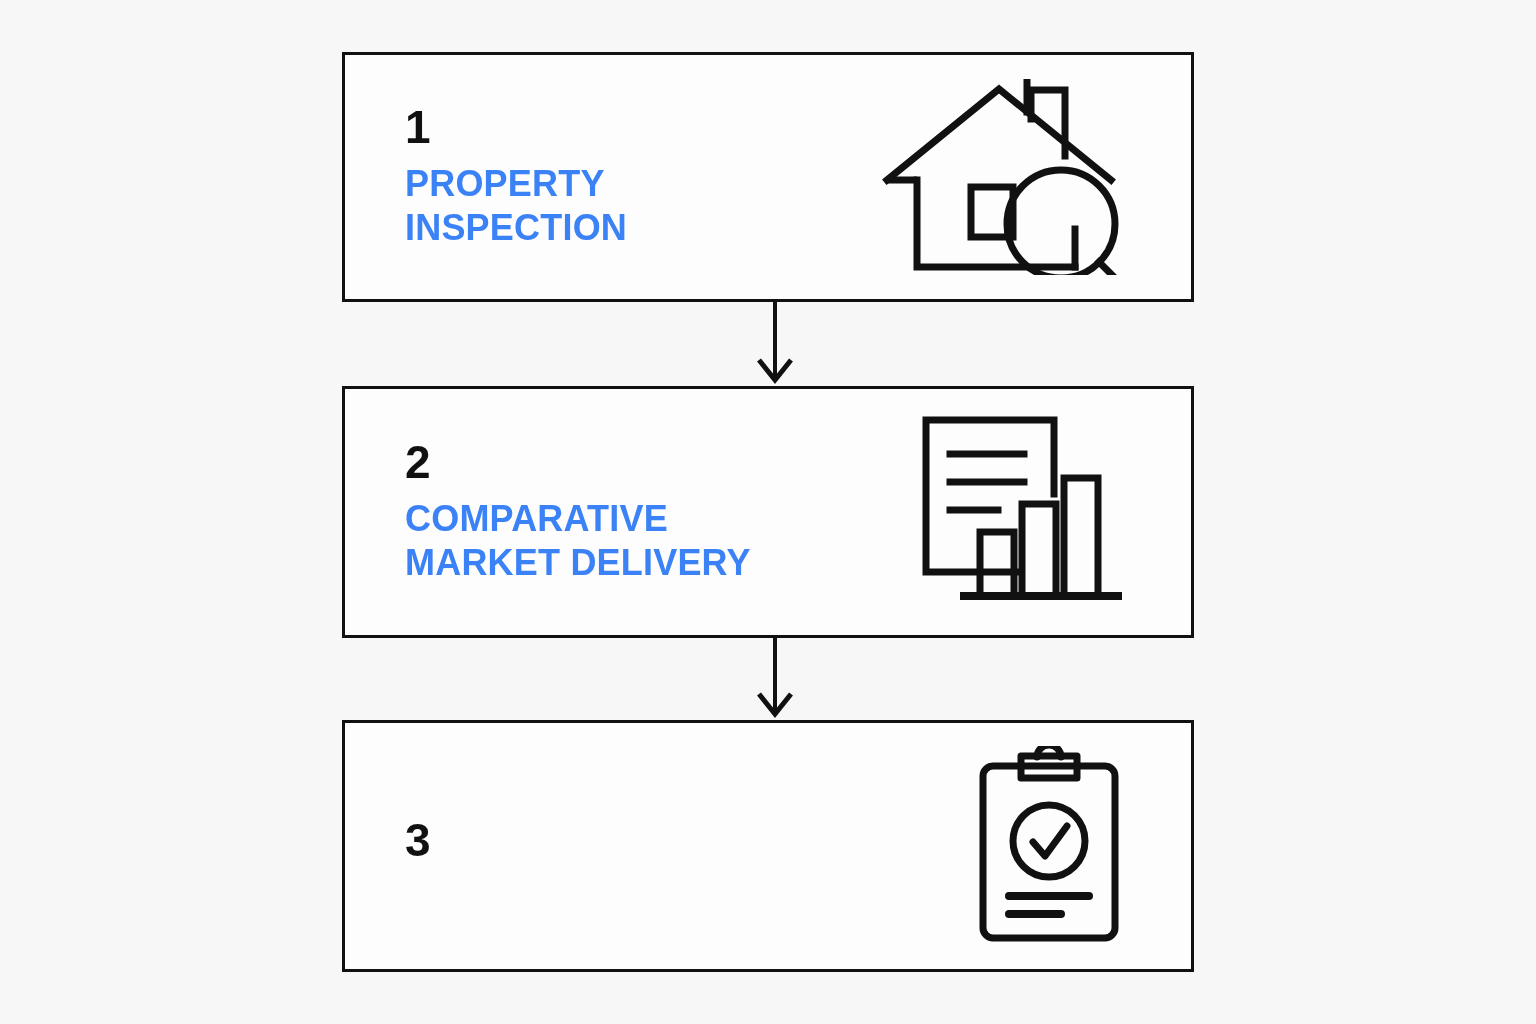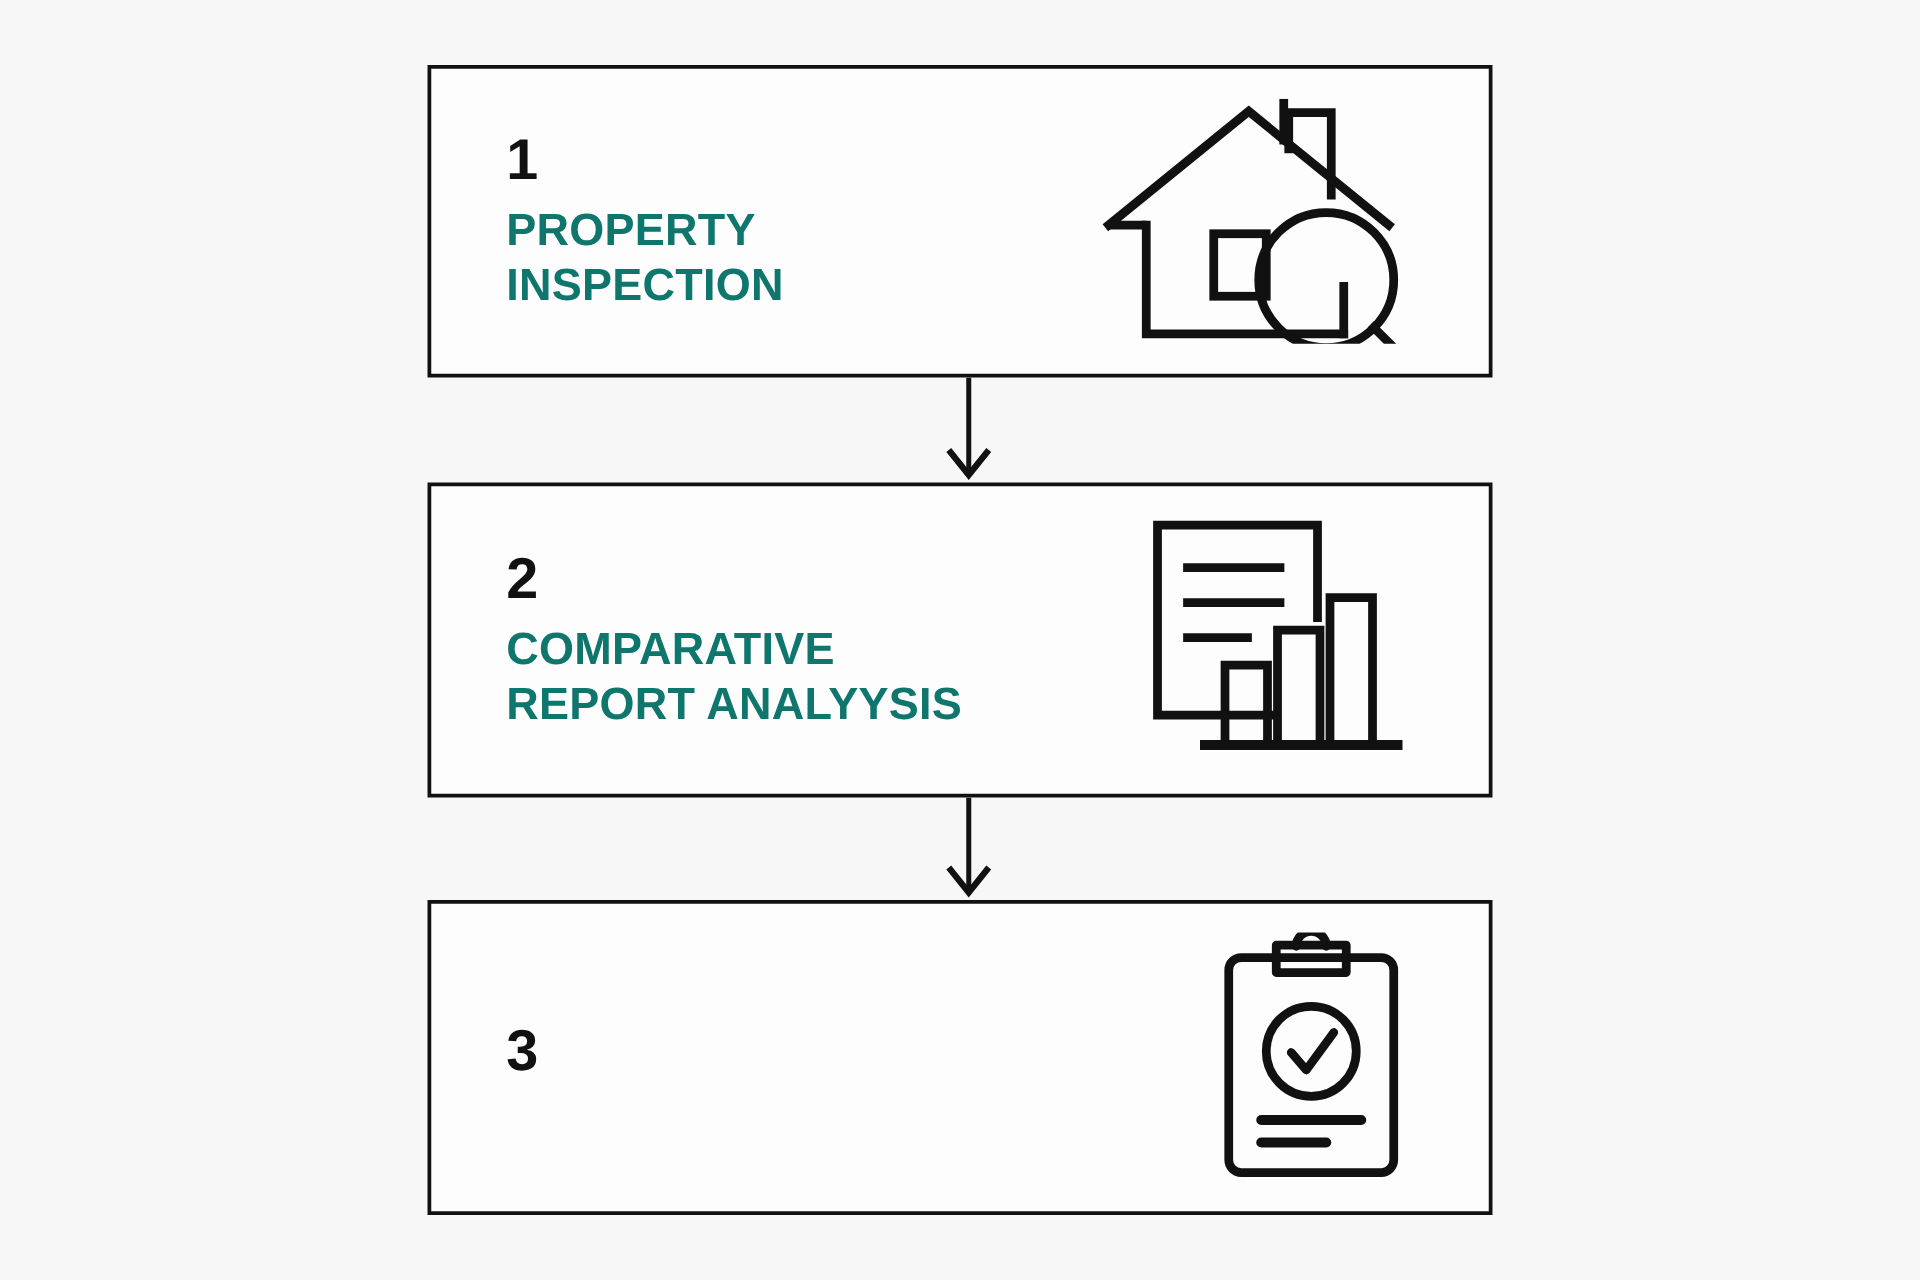--- a/index.html
+++ b/index.html
@@ -52,21 +52,21 @@
     color: #111111;
     line-height: 1.0;
     letter-spacing: -0.5px;
     margin-bottom: 12px;
   }
 
   .step-label {
     font-family: "Liberation Sans", sans-serif;
     font-size: 36px;
     font-weight: 700;
-    color: #0f766e;
+    color: #3b82f6;
     line-height: 1.22;
     letter-spacing: 0.2px;
     white-space: pre-line;
   }
 
   .step-icon {
     position: absolute;
     right: 62px;
     top: 50%;
     transform: translateY(-50%);
@@ -121,21 +121,21 @@
     <svg class="icon-svg" width="70" height="84" viewBox="0 0 70 84" fill="none" stroke="#111111" stroke-width="4" stroke-linecap="butt" stroke-linejoin="miter">
       <line x1="35" y1="0" x2="35" y2="78"></line>
       <polyline points="19,58 35,78 51,58" stroke-width="5"></polyline>
     </svg>
   </div>
 
   <div class="step-box step-box-2">
     <div class="step-text-block">
       <div class="step-number">2</div>
       <div class="step-label">COMPARATIVE
-REPORT ANALYYSIS</div>
+MARKET DELIVERY</div>
     </div>
     <div class="step-icon">
       <svg class="icon-svg" width="215" height="200" viewBox="0 0 215 200" fill="none" stroke="#111111" stroke-width="7" stroke-linecap="square" stroke-linejoin="miter">
 
         <polyline points="106,160 12,160 12,8 140,8 140,82"></polyline>
 
         <line x1="36" y1="42" x2="110" y2="42"></line>
         <line x1="36" y1="70" x2="110" y2="70"></line>
         <line x1="36" y1="98" x2="84" y2="98"></line>
 

